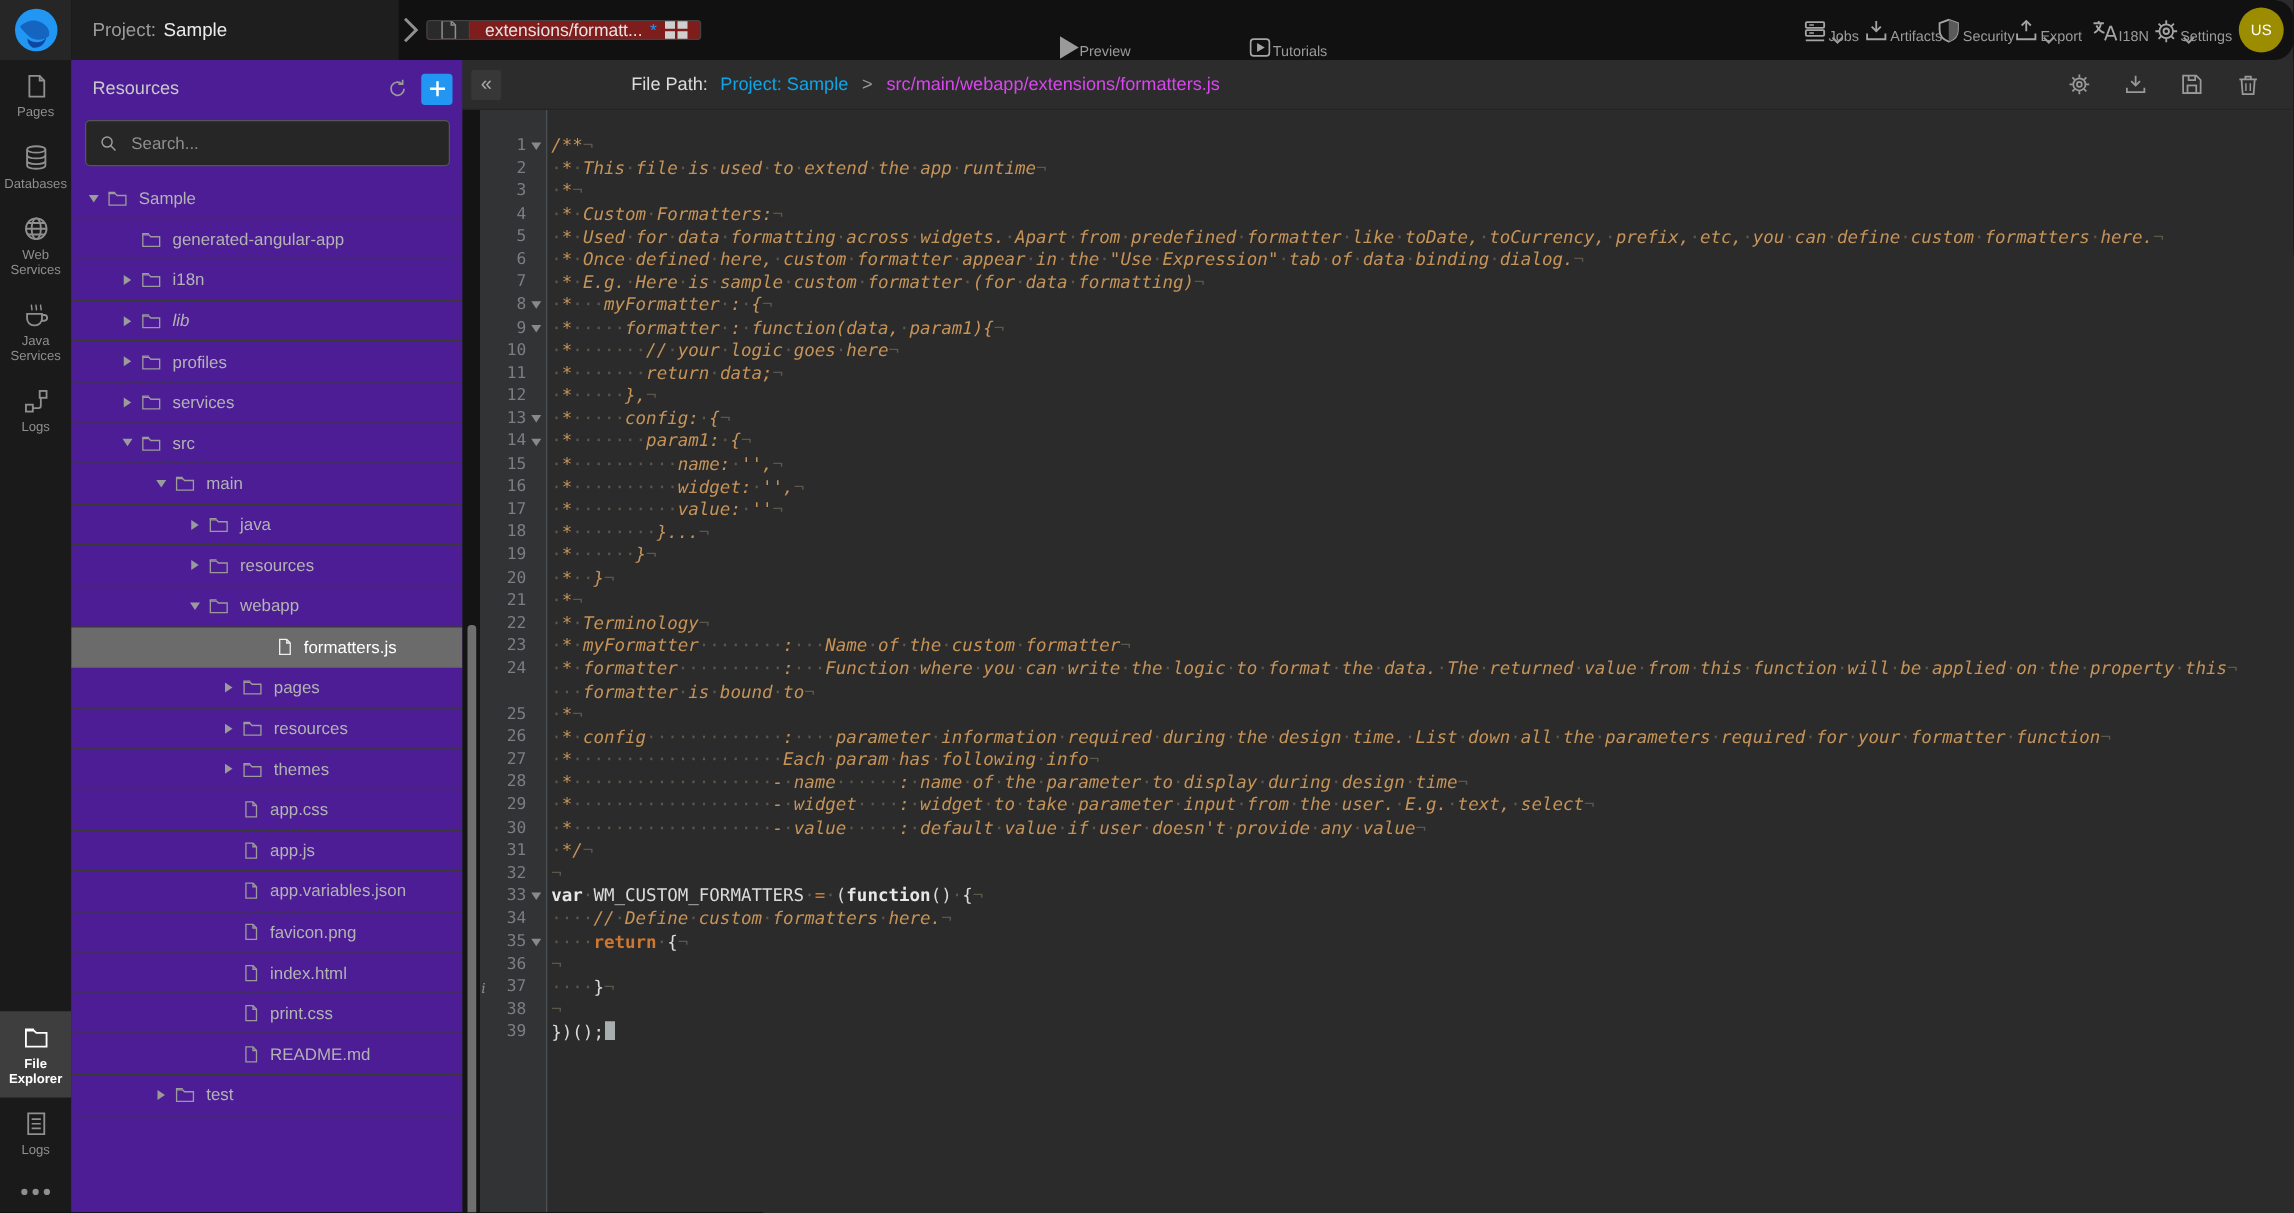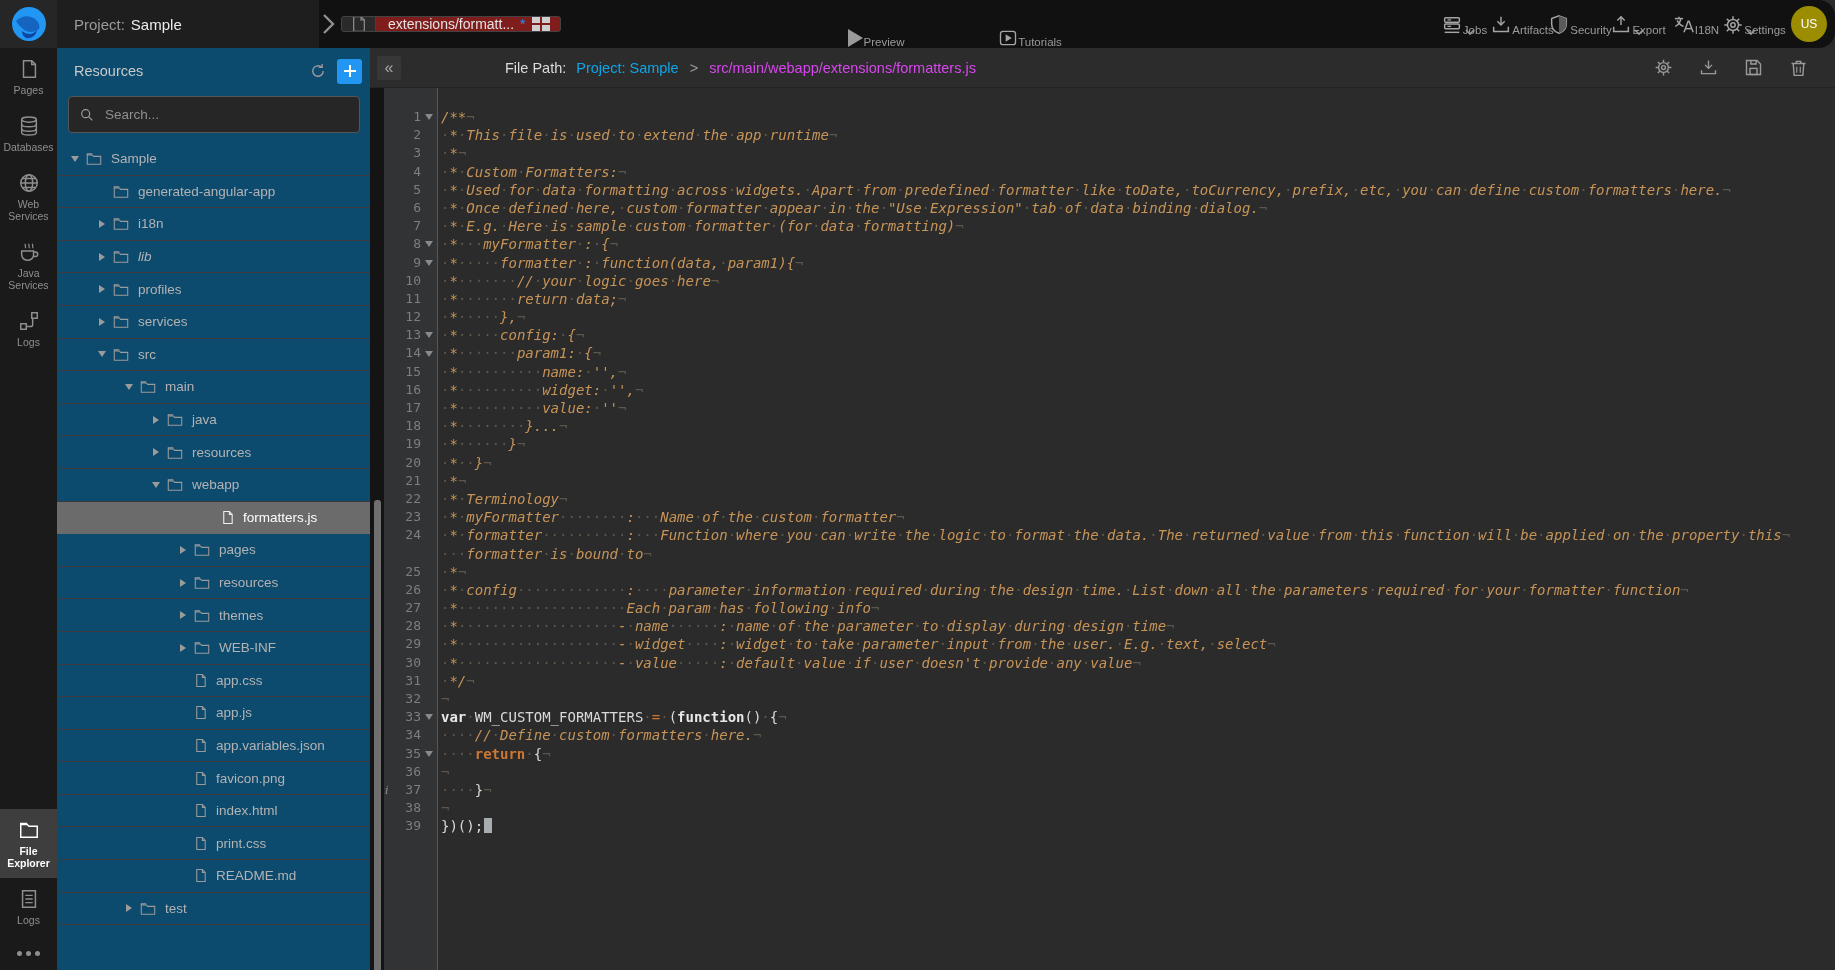--- a/index.html
+++ b/index.html
@@ -33,21 +33,21 @@
   .sidebar{width:57px;background:#1a1a1a;display:flex;flex-direction:column;align-items:stretch;flex:0 0 auto;}
   .sb-item{display:flex;flex-direction:column;align-items:center;color:#8f8f8f;padding:9px 1px;cursor:pointer;}
   .sb-item .sicon{height:24px;display:flex;align-items:center;}
   .sb-item .slabel{font-size:10.5px;line-height:12px;text-align:center;margin-top:3px;}
   .sb-item.active{background:#3e3e3e;color:#fff;}
   .sb-item.active .slabel{font-weight:bold;}
   .sb-spacer{margin-top:auto;}
   .sb-dots{display:flex;justify-content:center;gap:4px;padding:16px 0 14px;}
   .sb-dots i{width:5px;height:5px;border-radius:50%;background:#8f8f8f;display:block;}
   
-  .panel{width:313px;background:#0c4a6e;display:flex;flex-direction:column;flex:0 0 auto;}
+  .panel{width:313px;background:#4c1d95;display:flex;flex-direction:column;flex:0 0 auto;}
   .panel-head{height:46px;display:flex;align-items:center;padding:0 8px 0 17px;font-size:14.5px;color:#c9c9c9;}
   .ph-icons{margin-left:auto;display:flex;align-items:center;gap:10px;}
   .refresh-btn{color:#9b9b9b;cursor:pointer;display:flex;}
   .plus-btn{width:25px;height:25px;background:#2196f3;border-radius:3px;color:#fff;display:flex;align-items:center;justify-content:center;cursor:pointer;}
   .search-wrap{margin:2px 10px 10px 11px;height:37px;background:#262626;border:1px solid #555;border-radius:4px;display:flex;align-items:center;padding:0 10px;}
   .search-wrap input{background:transparent;border:none;outline:none;color:#cfcfcf;font-size:13.5px;margin-left:8px;width:220px;font-family:"Liberation Sans",sans-serif;}
   .search-wrap input::placeholder{color:#8f8f8f;}
   .search-wrap .sic{color:#9b9b9b;display:flex;}
   .tree{flex:1;overflow:hidden;}
   .trow{height:32.6px;display:flex;align-items:center;border-bottom:1px solid #3a3a3a;font-size:13.5px;color:#b3b3b3;cursor:pointer;}
@@ -504,32 +504,20 @@
             </span>
             <span class="nicon">
               <svg width="18" height="17" viewBox="0 0 24 24" fill="none" stroke="currentColor" stroke-width="1.6">
                 <path d="M2.5 7h7l2 2h10v11h-19z" stroke-width="1.5"></path>
                 <path d="M2.5 7V5.5h7" stroke-width="1.5"></path>
               </svg>
             </span>
             <span>themes</span>
           </div>
           <div class="trow" style="padding-left: 117px;">
-            <span class="arrow">
-              <i class="tri-r"></i>
-            </span>
-            <span class="nicon">
-              <svg width="18" height="17" viewBox="0 0 24 24" fill="none" stroke="currentColor" stroke-width="1.6">
-                <path d="M2.5 7h7l2 2h10v11h-19z" stroke-width="1.5"></path>
-                <path d="M2.5 7V5.5h7" stroke-width="1.5"></path>
-              </svg>
-            </span>
-            <span>WEB-INF</span>
-          </div>
-          <div class="trow" style="padding-left: 117px;">
             <span class="arrow"></span>
             <span class="nicon">
               <svg width="15" height="17" viewBox="0 0 24 24" fill="none" stroke="currentColor" stroke-width="1.6">
                 <path d="M6 2.5h9l4.5 4.5v14.5H6z" stroke-width="1.7"></path>
                 <path d="M15 2.5V7h4.5" stroke-width="1.7"></path>
               </svg>
             </span>
             <span>app.css</span>
           </div>
           <div class="trow" style="padding-left: 117px;">

